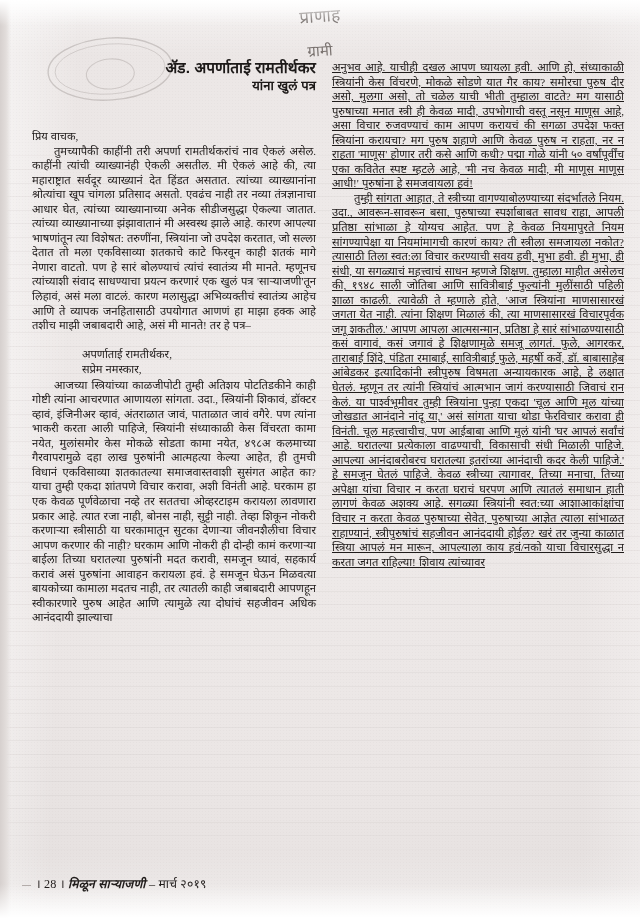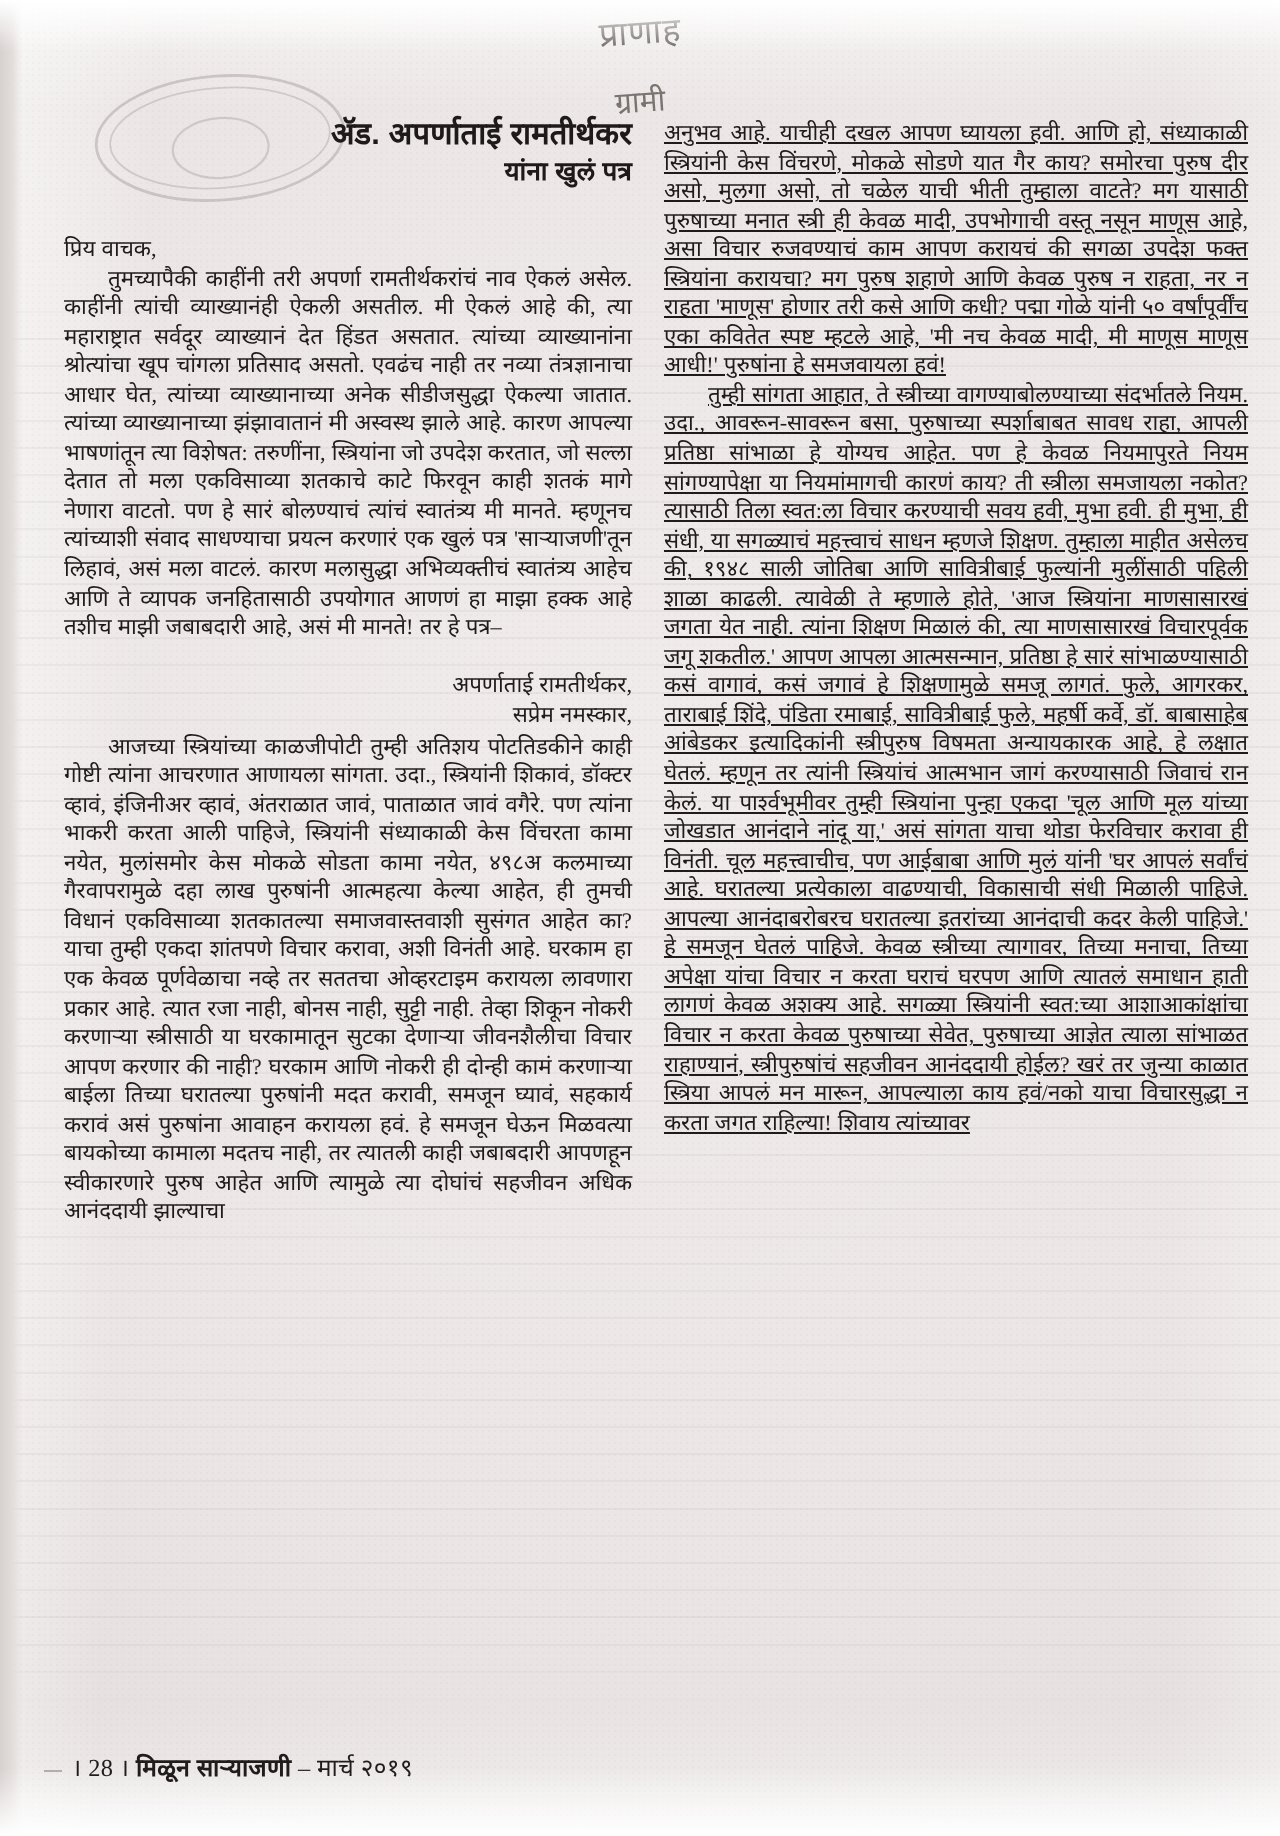--- a/index.html
+++ b/index.html
@@ -143,50 +143,51 @@
     position: absolute;
     top: 0;
     color: #1f1b1a;
     font-size: 11.15px;
     line-height: 14.55px;
     text-align: justify;
     text-justify: inter-word;
     word-spacing: 0.3px;
     z-index: 3;
   }
-  .col-left  { left: 32px;  top: 118px; width: 284px; }
+  .col-left  { left: 32px;  top: 129px; width: 284px; }
   .col-right { left: 332px; top: 60px;  width: 292px; text-decoration: underline; }
 
   .col p { margin: 0; }
   .col p.indent { text-indent: 22px; }
   .col p.noindent { text-indent: 0; }
 
   .salutation { text-indent: 0; }
   .gap-md { height: 14px; }
 
   
   .sig-block {
     margin-left: 50px;
     text-indent: 0;
-    text-align: right;
+    text-align: left;
   }
   .sig-block div { line-height: 15.5px; }
 
   
   .footer {
     position: absolute;
     left: 36px;
     bottom: 26px;
     font-size: 12.2px;
     color: #201c1b;
     letter-spacing: 0.2px;
     z-index: 4;
     white-space: nowrap;
   }
   .footer .mag {
+    font-style: italic;
     font-weight: bold;
     margin-top: 44px;
   }
   .footer .pg { font-weight: normal; }
 
   
   .footer-tick {
     position: absolute;
     left: 22px;
     bottom: 32px;

